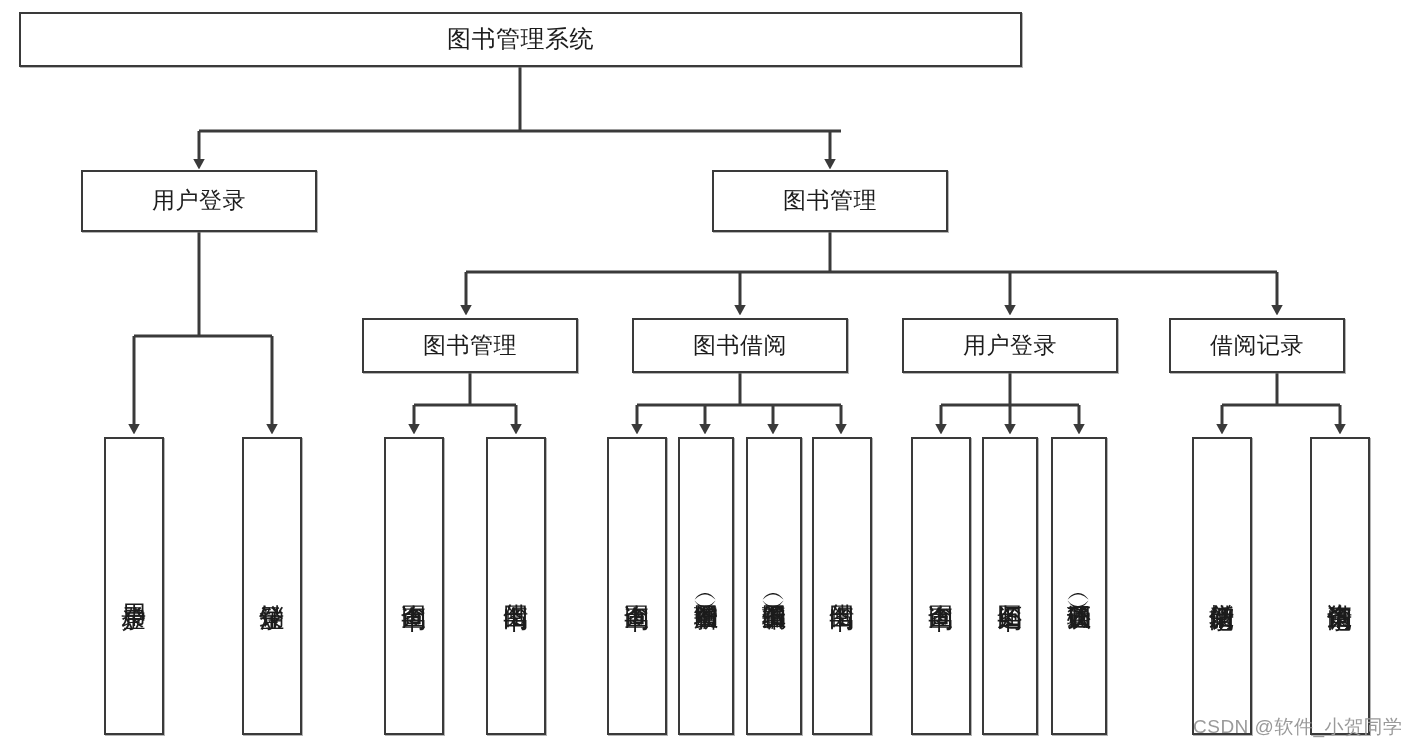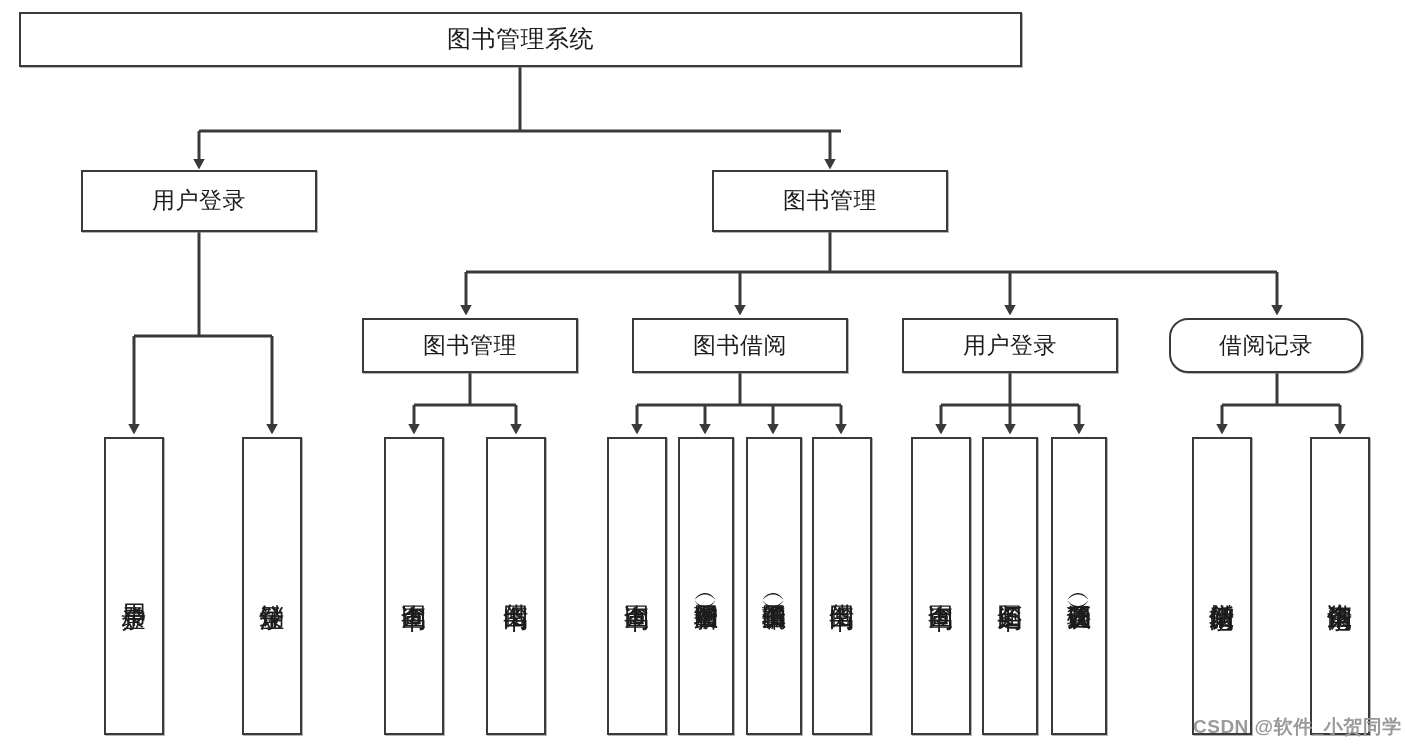--- a/index.html
+++ b/index.html
@@ -149,21 +149,21 @@
 
   <div class="node horiz" style="left:362px; top:318px; width:216px; height:55px;">
     <span class="node-label">图书管理</span>
   </div>
   <div class="node horiz" style="left:632px; top:318px; width:216px; height:55px;">
     <span class="node-label">图书借阅</span>
   </div>
   <div class="node horiz" style="left:902px; top:318px; width:216px; height:55px;">
     <span class="node-label">用户登录</span>
   </div>
-  <div class="node horiz" style="left:1169px; top:318px; width:194px; height:55px;border-radius:19px;">
+  <div class="node horiz" style="left:1169px; top:318px; width:176px; height:55px;">
     <span class="node-label">借阅记录</span>
   </div>
 
   <div class="node vert" style="left:104px; top:437px; width:60px; height:298px;">
     <span class="node-label">用户登录</span>
   </div>
   <div class="node vert" style="left:242px; top:437px; width:60px; height:298px;">
     <span class="node-label">注销登录</span>
   </div>
 
@@ -197,15 +197,15 @@
     <span class="node-label">确认归还（管理员）</span>
   </div>
 
   <div class="node vert" style="left:1192px; top:437px; width:60px; height:298px;">
     <span class="node-label">新增借阅记录</span>
   </div>
   <div class="node vert" style="left:1310px; top:437px; width:60px; height:298px;">
     <span class="node-label">查询借阅记录</span>
   </div>
 
-  <div class="watermark" style="left:1193px; top:714px;font-weight:bold;">CSDN @软件_小贺同学</div>
+  <div class="watermark" style="left:1193px; top:714px;">CSDN @软件_小贺同学</div>
 
 </div>
 
 </body></html>

